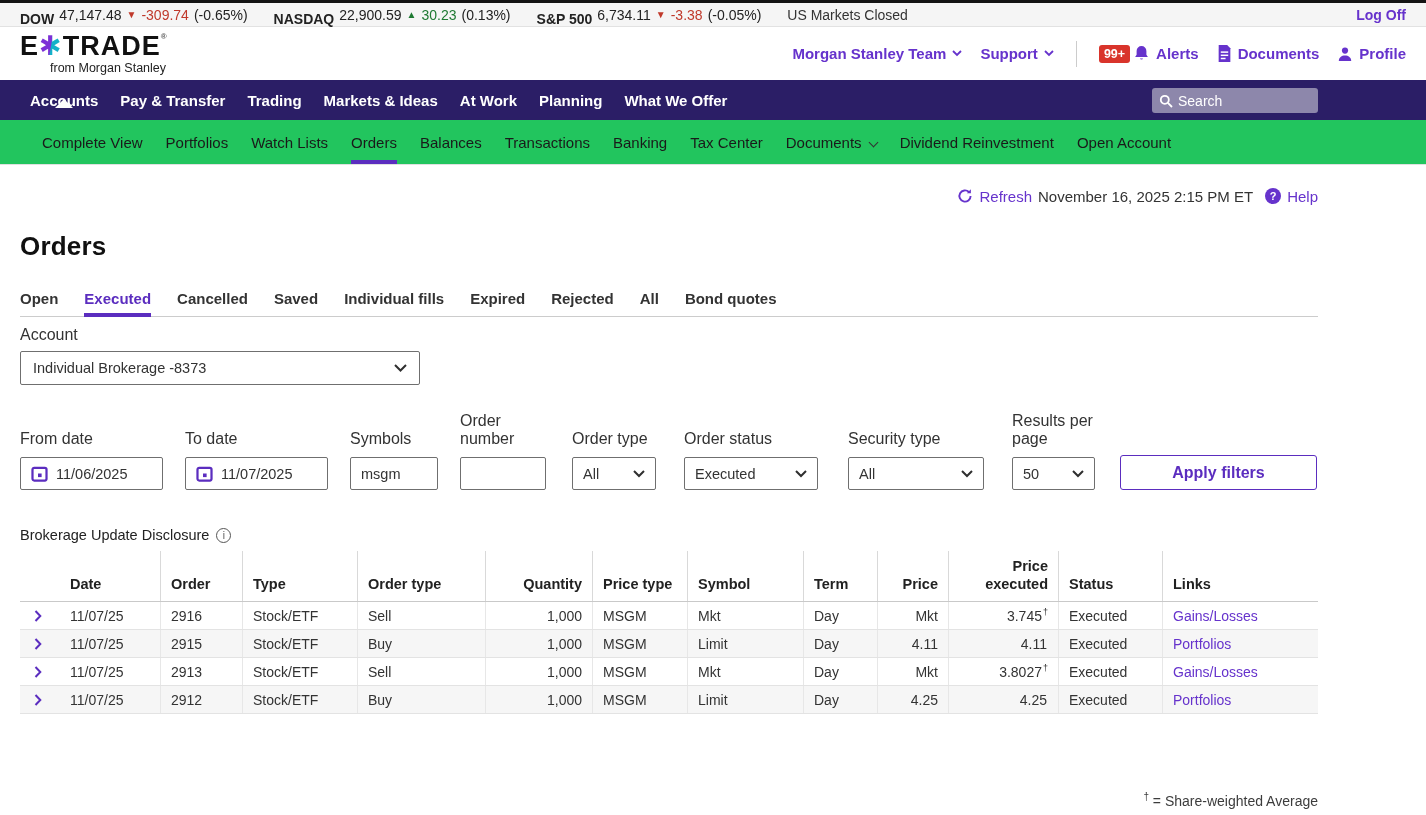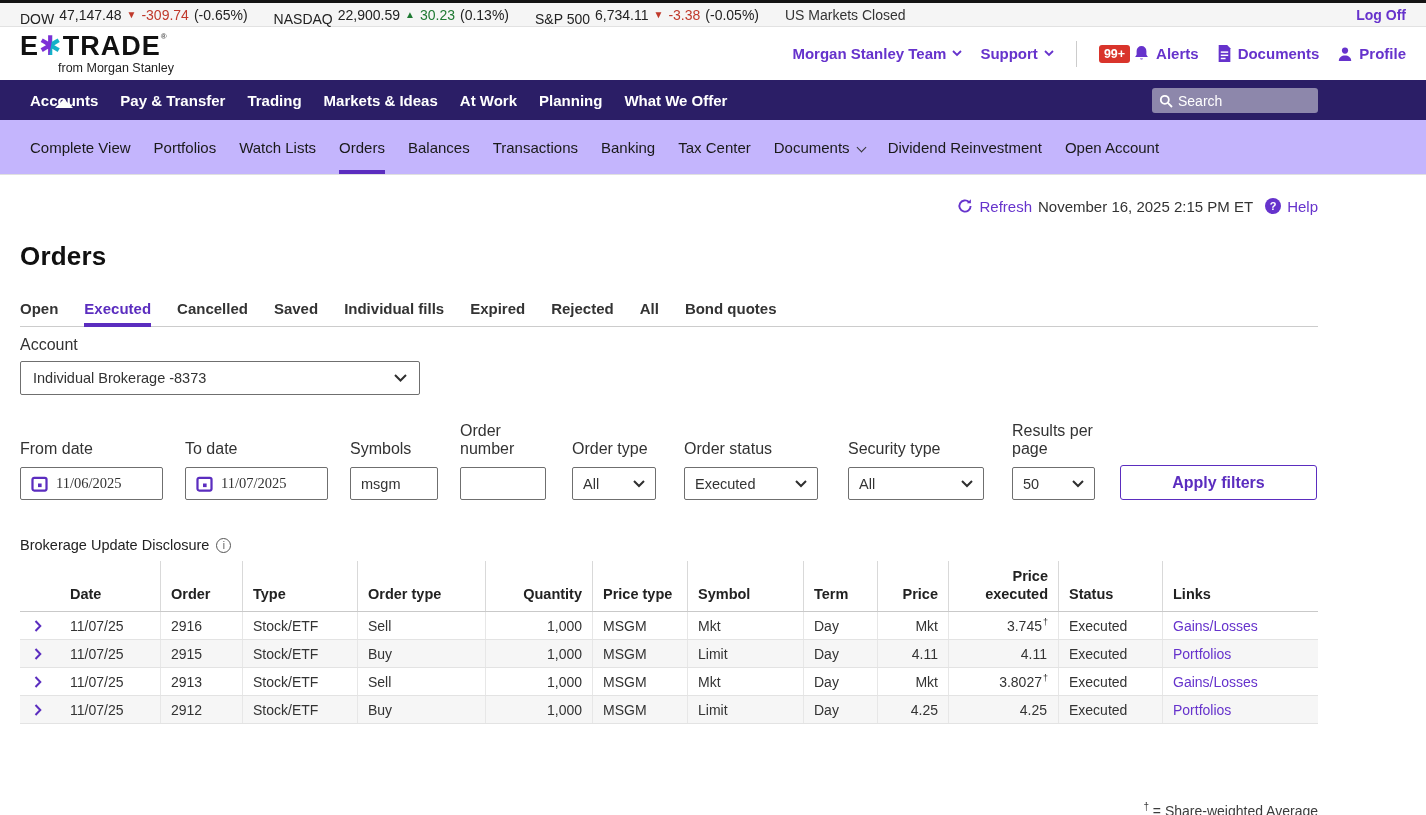--- a/index.html
+++ b/index.html
@@ -16,54 +16,54 @@
   body{
     width:1426px;height:815px;overflow:hidden;background:#fff;
     font-family:"Liberation Sans","DejaVu Sans",sans-serif;color:#333;
   }
   
   .topbar{
     height:27px;border-top:3px solid #141414;border-bottom:1px solid #e2e2e2;
     background:#f5f5f5;display:flex;align-items:center;padding:0 20px;font-size:14px;color:#222;
   }
   .ticker{display:flex;align-items:center;gap:5px;margin-right:26px;white-space:nowrap;}
-  .t-label{font-weight:400;margin-top:8px;}
+  .t-label{font-weight:700;margin-top:8px;}
   .t-arrow{font-size:10px;}
   .down{color:var(--red);}
   .up{color:var(--green);}
   .market-status{color:#333;}
   .logoff{margin-left:auto;color:var(--purple);font-weight:700;cursor:pointer;}
   
   .header{height:53px;background:#fff;display:flex;align-items:center;padding:0 20px;}
   .logo{line-height:1;}
   .logo-main{font-size:27px;font-weight:800;letter-spacing:1px;color:#111;white-space:nowrap;}
   .logo-star{
     background:linear-gradient(100deg,#7c2fd6 48%,#14b1c8 52%);
     -webkit-background-clip:text;background-clip:text;color:transparent;
     font-weight:400;
   }
   .logo-reg{font-size:8px;vertical-align:top;color:#555;}
-  .logo-sub{font-size:12.5px;color:#222;margin:2px 0 0 38px;}
+  .logo-sub{font-size:12.5px;color:#222;margin:2px 0 0 30px;}
   .header-right{margin-left:auto;display:flex;align-items:center;gap:18px;color:var(--purple);font-weight:700;font-size:15px;}
   .hmenu{display:flex;align-items:center;gap:6px;cursor:pointer;white-space:nowrap;}
   .hdivider{width:1px;height:26px;background:#ccc;margin:0 4px;}
   .alert-badge{background:#d9342b;color:#fff;font-size:12.5px;font-weight:700;padding:2px 5px;border-radius:3px;margin-right:-3px;z-index:1;}
   .icon{display:inline-flex;align-items:center;}
   
   .main-nav{height:40px;background:var(--navy);display:flex;align-items:center;padding:12px 19px;position:relative;}
   .nav-item{color:#fff;font-weight:700;font-size:15px;padding:0 11px;height:100%;display:flex;align-items:center;position:relative;cursor:pointer;white-space:nowrap;}
   .nav-item.active::after{
     content:"";position:absolute;bottom:0;left:50%;transform:translateX(-50%);
     border-left:9px solid transparent;border-right:9px solid transparent;border-bottom:9px solid #fcfcfc;
   }
   .nav-search{position:absolute;right:108px;top:8px;width:166px;height:25px;background:#8d87ab;border-radius:3px;display:flex;align-items:center;padding:0 7px;gap:5px;}
   .nav-search input{flex:1;min-width:0;background:transparent;border:none;outline:none;color:#fff;font-size:14px;font-family:inherit;}
   .nav-search input::placeholder{color:#fff;opacity:1;}
   
-  .subnav{height:55px;background:#c4b5fd;border-bottom:1px solid #e0e0e0;display:flex;align-items:center;padding:0 30px;gap:23px;font-size:15px;color:#1a1a1a;}
+  .subnav{height:45px;background:#22c55e;border-bottom:1px solid #e0e0e0;display:flex;align-items:center;padding:0 42px;gap:23px;font-size:15px;color:#1a1a1a;}
   .sub-item{height:100%;display:flex;align-items:center;position:relative;cursor:pointer;white-space:nowrap;}
   .sub-item.active::after{content:"";position:absolute;bottom:0;left:0;right:0;height:4px;background:var(--purple-dark);}
   .sub-item.caret .lbl::after{
     content:"";display:inline-block;width:6px;height:6px;border-right:1.6px solid #333;border-bottom:1.6px solid #333;
     transform:rotate(45deg);margin-left:8px;margin-bottom:2px;
   }
   
   .content{width:1298px;margin-left:20px;}
   .statusline{display:flex;justify-content:flex-end;align-items:center;gap:6px;margin-top:21px;font-size:15px;height:20px;}
   .plink{color:var(--purple);cursor:pointer;}
@@ -78,21 +78,21 @@
   
   .field-label{font-size:16px;color:#333;display:block;}
   .account-block{margin-top:9px;}
   .select-box{height:34px;border:1px solid #6f6f6f;border-radius:2px;background:#fff;display:flex;align-items:center;justify-content:space-between;padding:0 12px;font-size:14.5px;color:#333;cursor:pointer;}
   .account-select{width:400px;margin-top:7px;}
   
   .filters{margin-top:27px;display:flex;align-items:flex-end;}
   .ffield label{margin-bottom:9px;}
   .control{height:33px;border:1px solid #6f6f6f;border-radius:2px;background:#fff;display:flex;align-items:center;padding:0 10px;font-size:14.5px;color:#333;}
   .control input{border:none;outline:none;font-size:14.5px;color:#333;width:100%;font-family:inherit;background:transparent;}
-  .date-control{gap:8px;cursor:pointer;font-family:Liberation Serif, serif;}
+  .date-control{gap:8px;cursor:pointer;}
   .sel{justify-content:space-between;cursor:pointer;}
   .w-from{width:143px;margin-right:22px;}
   .w-to{width:143px;margin-right:22px;}
   .w-sym{width:88px;margin-right:22px;}
   .w-ordnum{width:86px;margin-right:26px;}
   .w-ordtype{width:84px;margin-right:28px;}
   .w-ordstatus{width:134px;margin-right:30px;}
   .w-sectype{width:136px;margin-right:28px;}
   .w-results{width:83px;margin-right:25px;}
   .apply-btn{width:197px;height:35px;border:1.5px solid var(--purple-dark);border-radius:3px;background:#fff;color:var(--purple-dark);font-weight:700;font-size:16px;display:flex;align-items:center;justify-content:center;cursor:pointer;font-family:inherit;}

